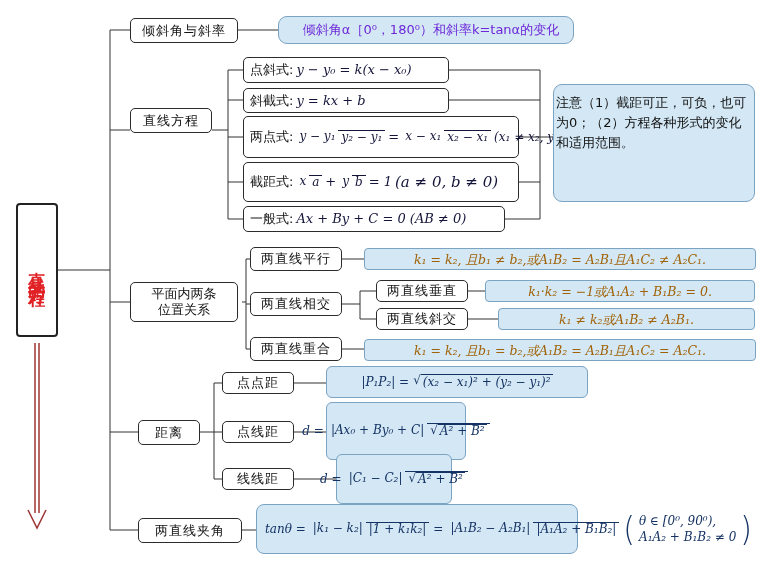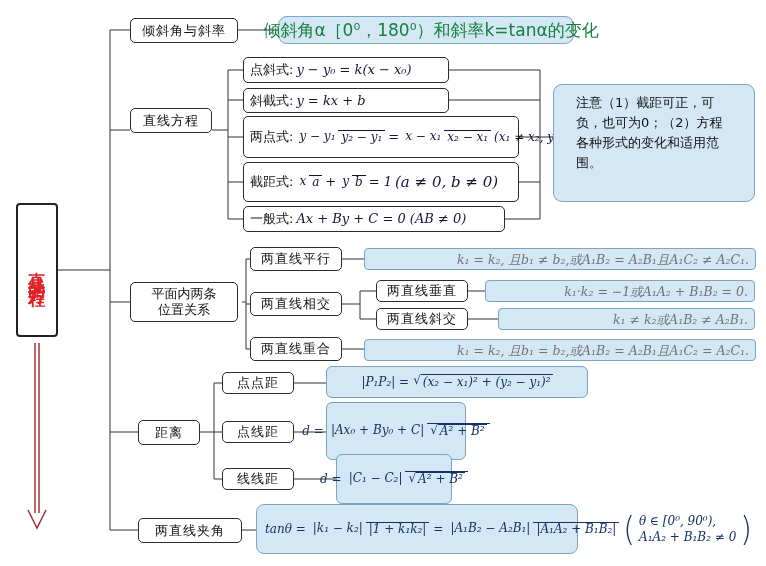--- a/index.html
+++ b/index.html
@@ -8,37 +8,37 @@
             font-family:"DejaVu Sans","Liberation Sans",sans-serif; color:#111; overflow:hidden; }
   .wires { position:absolute; left:0; top:0; pointer-events:none; }
   .node { position:absolute; display:flex; align-items:center; justify-content:center; line-height:1.2; }
   .wbox { background:#fff; border:1px solid #2b2b2b; border-radius:5px; }
   .bbox { background:#d3e7f4; border:1px solid #7ba3c2; border-radius:9px; }
   .lbl  { font-size:13px; letter-spacing:1px; }
   .eq   { justify-content:flex-start; padding:0 6px; gap:3px; font-size:13px; }
   .cn   { font-size:13px; white-space:nowrap; }
   .math { font-family:"DejaVu Serif","Liberation Serif",serif; font-style:italic; white-space:nowrap; }
   .eq .math { color:#14143a; }
-  .navy { color:#15803d; font-size:17px; white-space:nowrap;margin-left:10px; }
+  .navy { color:#6d28d9; font-size:13px; white-space:nowrap;margin-left:10px; }
   .frac { display:inline-flex; flex-direction:row; align-items:center; text-align:center;
           font-size:12px; line-height:1.15; }
   .frac .num { padding:0 3px; }
   .frac .den { border-top:1px solid currentColor; padding:0 3px; }
   .small { font-size:12px; }
   .big   { font-size:15px; }
   .sqrt { display:inline-flex; align-items:flex-start; }
   .sqrt .rad  { font-style:normal; line-height:1.05; }
   .sqrt .body { border-top:1px solid currentColor; padding:0 2px; }
-  .note { padding:8px 22px; font-size:13px; line-height:1.55; justify-content:center;
+  .note { padding:8px 2px; font-size:13px; line-height:1.55; justify-content:center;
           align-items:flex-start; text-align:left; }
   .prelines { white-space:pre-line; text-align:center; font-size:13px; }
   .root { border:2px solid #222; border-radius:4px; background:#fff; }
   .root-text { writing-mode:vertical-rl; text-orientation:upright; color:#e02125; font-weight:bold;
                font-size:17px; letter-spacing:5px; }
-  .bform { font-size:12.5px; color:#737373; justify-content:flex-end; padding:0 6px; border-radius:4px; }
+  .bform { font-size:12.5px; color:#a16207; justify-content:center; padding:0 6px; border-radius:4px; }
   .dform { font-size:12px; color:#143264; gap:4px; border-radius:6px; }
   .aform { font-size:12px; color:#143264; gap:4px; border-radius:8px; justify-content:flex-start; padding:0 8px; }
   .stack { display:inline-flex; flex-direction:column; align-items:flex-start;
            font-size:12px; line-height:1.35; }
   .bigp { font-size:30px; font-style:normal; font-weight:300; line-height:1; transform:scaleY(1.15); }
 </style>
 </head>
 <body>
 
 <div class="canvas">

